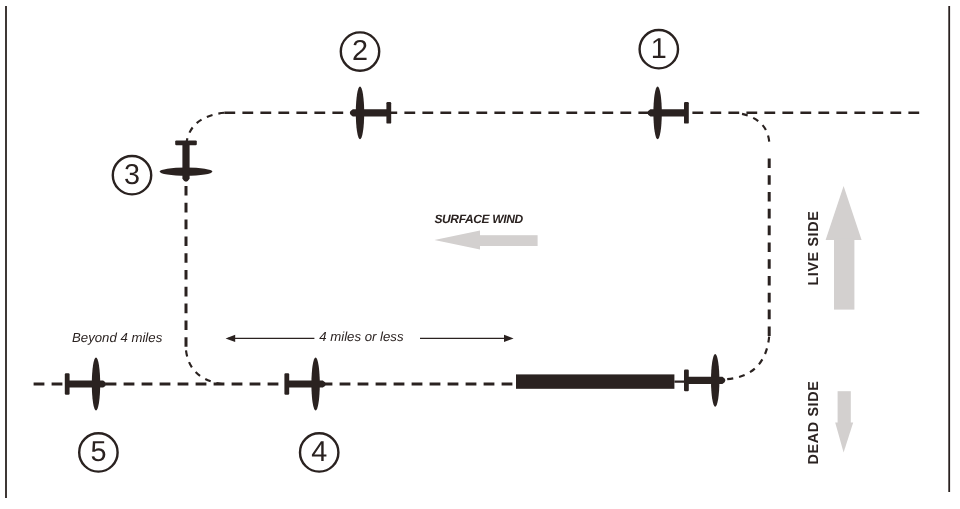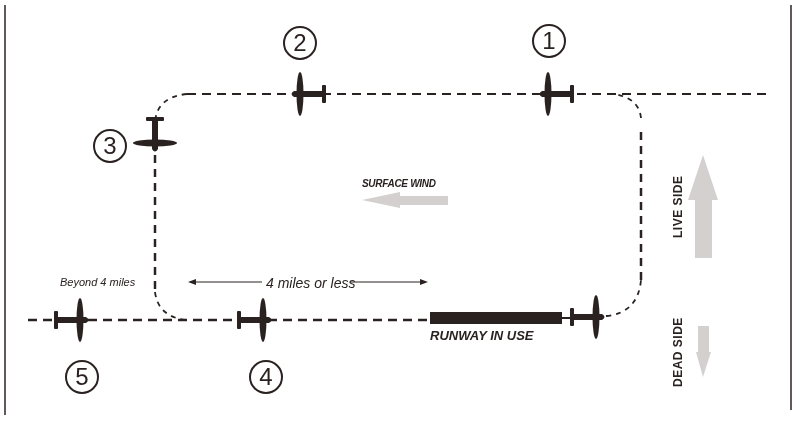--- a/index.html
+++ b/index.html
@@ -85,18 +85,17 @@
       </g>
   </svg>
 
   <div class="num" style="left:532px;top:24px;">1</div>
   <div class="num" style="left:283px;top:26px;">2</div>
   <div class="num" style="left:93px;top:129px;">3</div>
   <div class="num" style="left:249px;top:360px;">4</div>
   <div class="num" style="left:65px;top:360px;">5</div>
 
   <div class="lbl" style="left:362px;top:178px;font-size:10px;font-weight:bold;letter-spacing:-0.3px;">SURFACE WIND</div>
-  <div class="lbl" style="left:430px;top:328px;font-size:13px;font-weight:bold;">RUNWAY IN USE</div>
-  <div class="lbl" style="left:266px;top:275px;font-size:14px;">4 miles or less</div>
+  <div class="lbl" style="left:266px;top:275px;font-size:11px;">4 miles or less</div>
   <div class="lbl" style="left:40px;top:276px;font-size:11px;padding-left:20px;">Beyond 4 miles</div>
   <div class="vtext" style="left:671px;top:238px;">LIVE SIDE</div>
   <div class="vtext" style="left:671px;top:387px;">DEAD SIDE</div>
 </div>
 
 </body></html>

